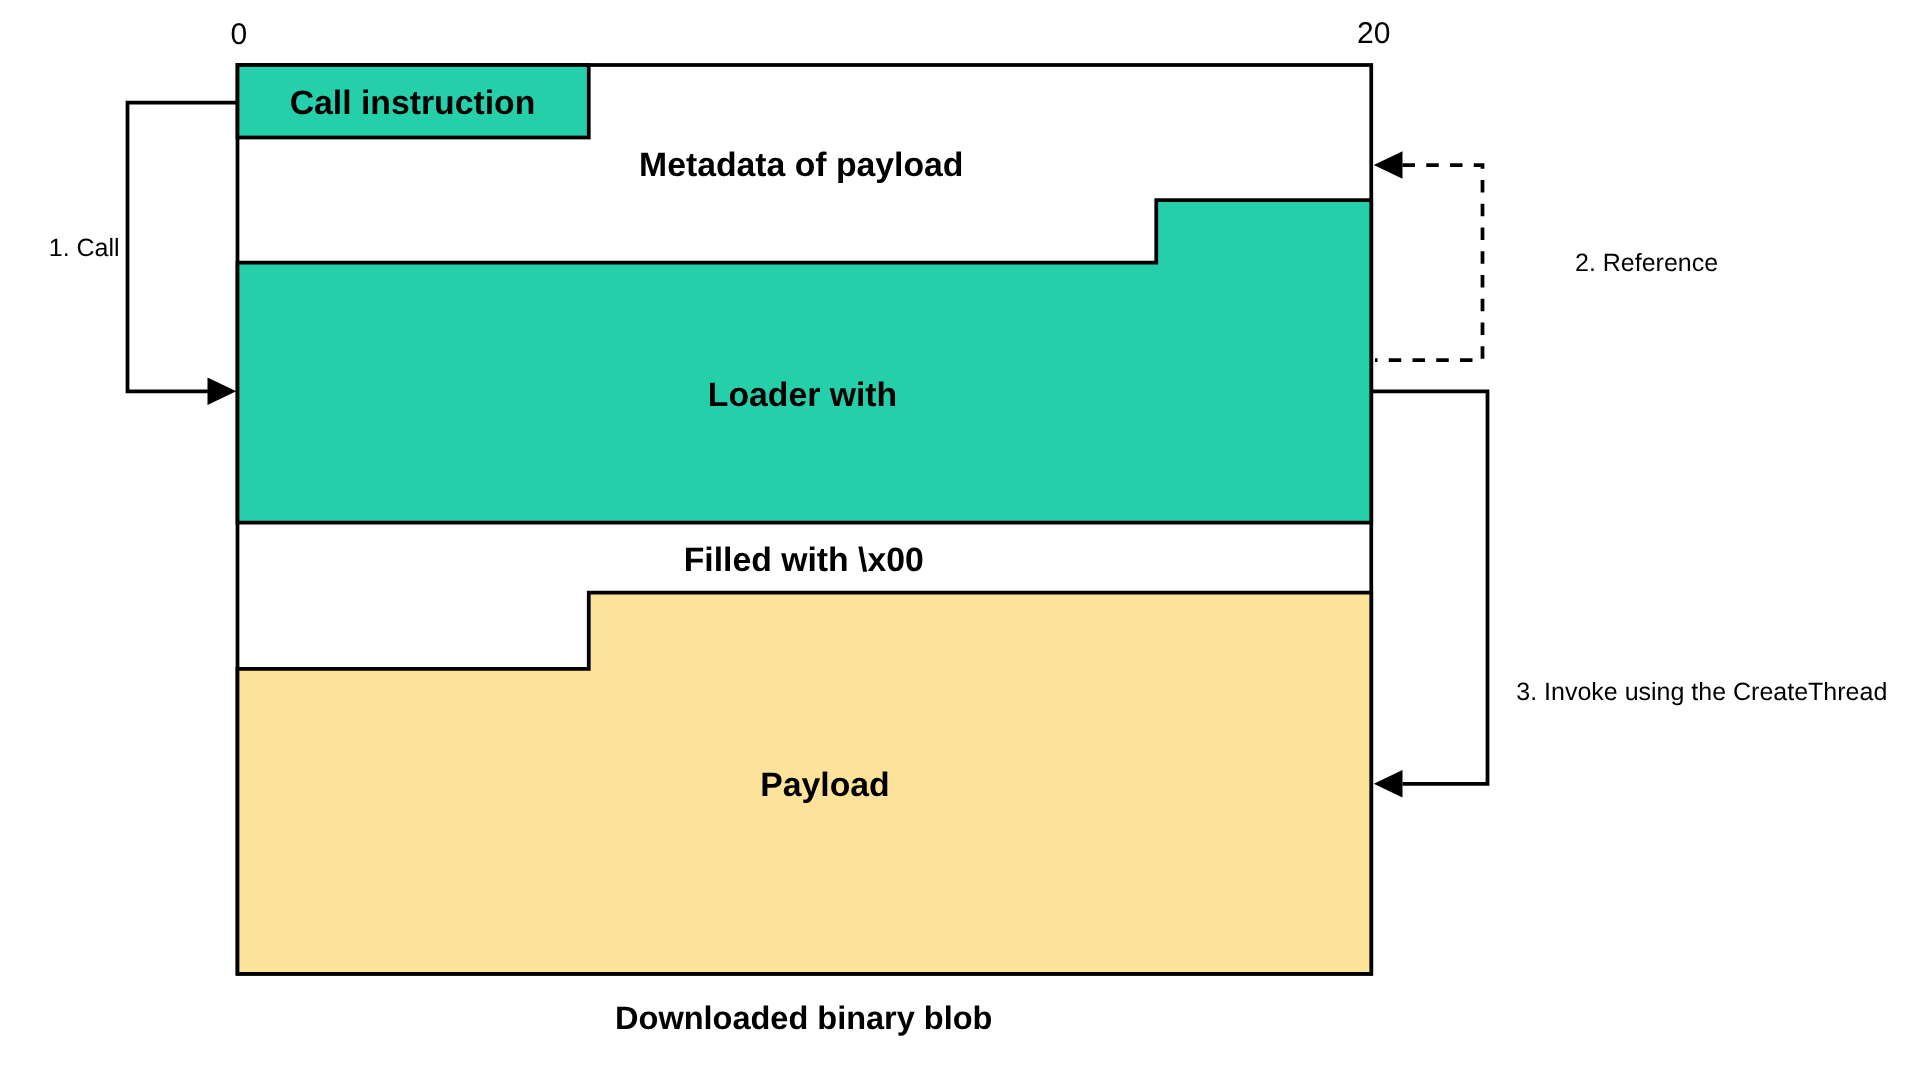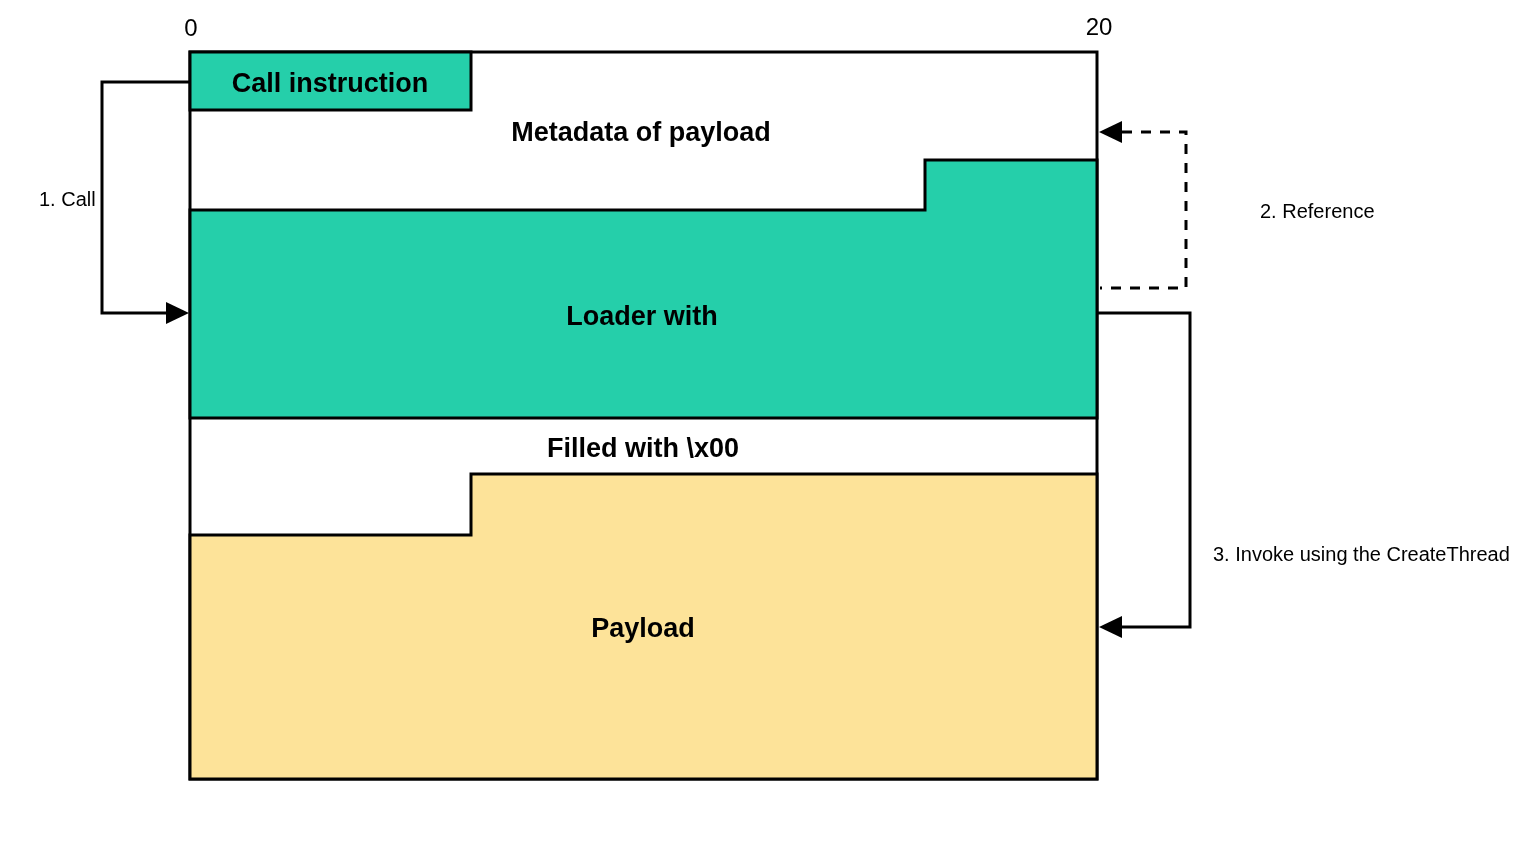--- a/index.html
+++ b/index.html
@@ -100,20 +100,21 @@
     <polygon points="1099,627 1122,616 1122,638" class="arrowhead"></polygon>
   </svg>
 
   <div class="txt axis-label centered" style="left:191px; top:28px;">0</div>
   <div class="txt axis-label centered" style="left:1099px; top:27px;">20</div>
 
   <div class="txt region-label centered" style="left:330px; top:83px;">Call instruction</div>
   <div class="txt region-label centered" style="left:641px; top:132px;">Metadata of payload</div>
   <div class="txt region-label centered" style="left:642px; top:316px;">Loader with</div>
   <div class="txt region-label centered" style="left:643px; top:448px;">Filled with \x00</div>
-  <div class="txt region-label centered" style="left:643px; top:628px;text-align:right;">Payload</div>
+  <div class="txt region-label centered" style="left:660px; top:628px;text-align:right;">Payload</div>
 
   <div class="txt annotation vcentered" style="left:15px; top:199px;margin-left:24px;">1. Call</div>
   <div class="txt annotation vcentered" style="left:1212px; top:211px;margin-left:48px;">2. Reference</div>
   <div class="txt annotation vcentered" style="left:1213px; top:554px;">3. Invoke using the CreateThread</div>
 
+  <div class="txt caption centered" style="left:643px; top:814px;">Downloaded binary blob</div>
 
 </div>
 
 </body></html>

